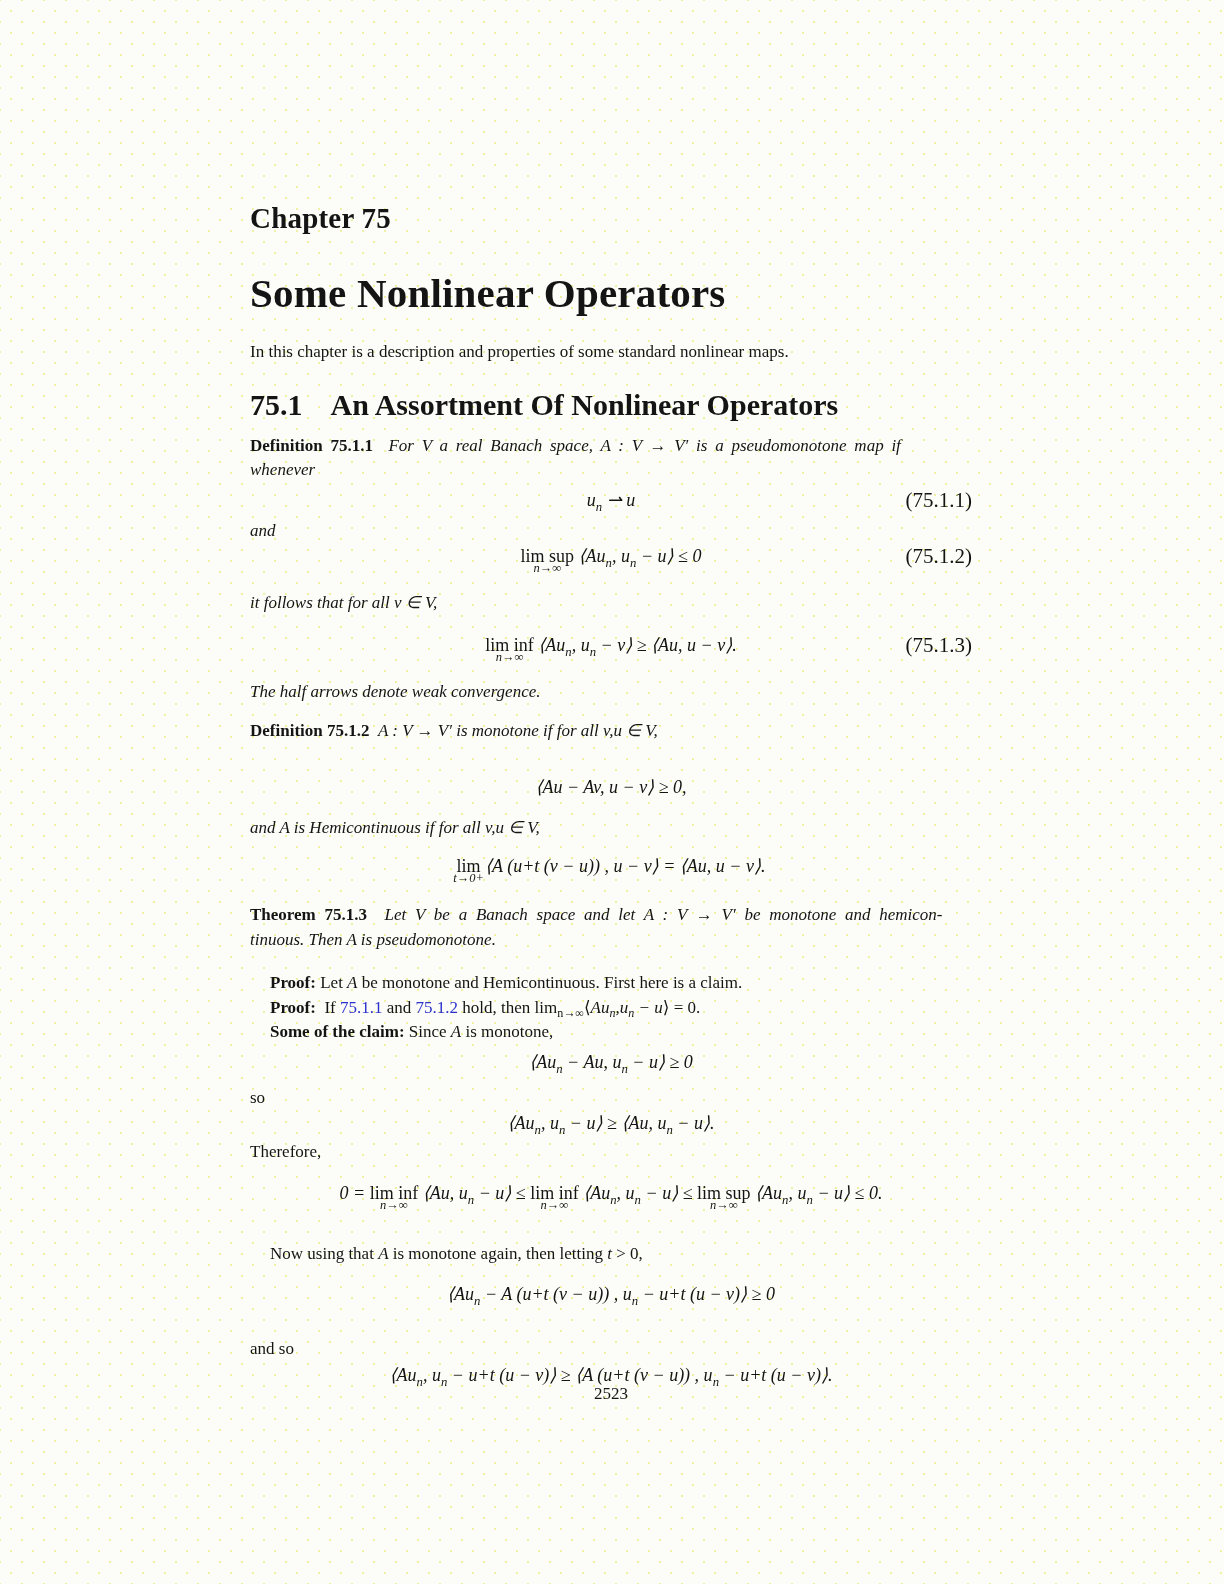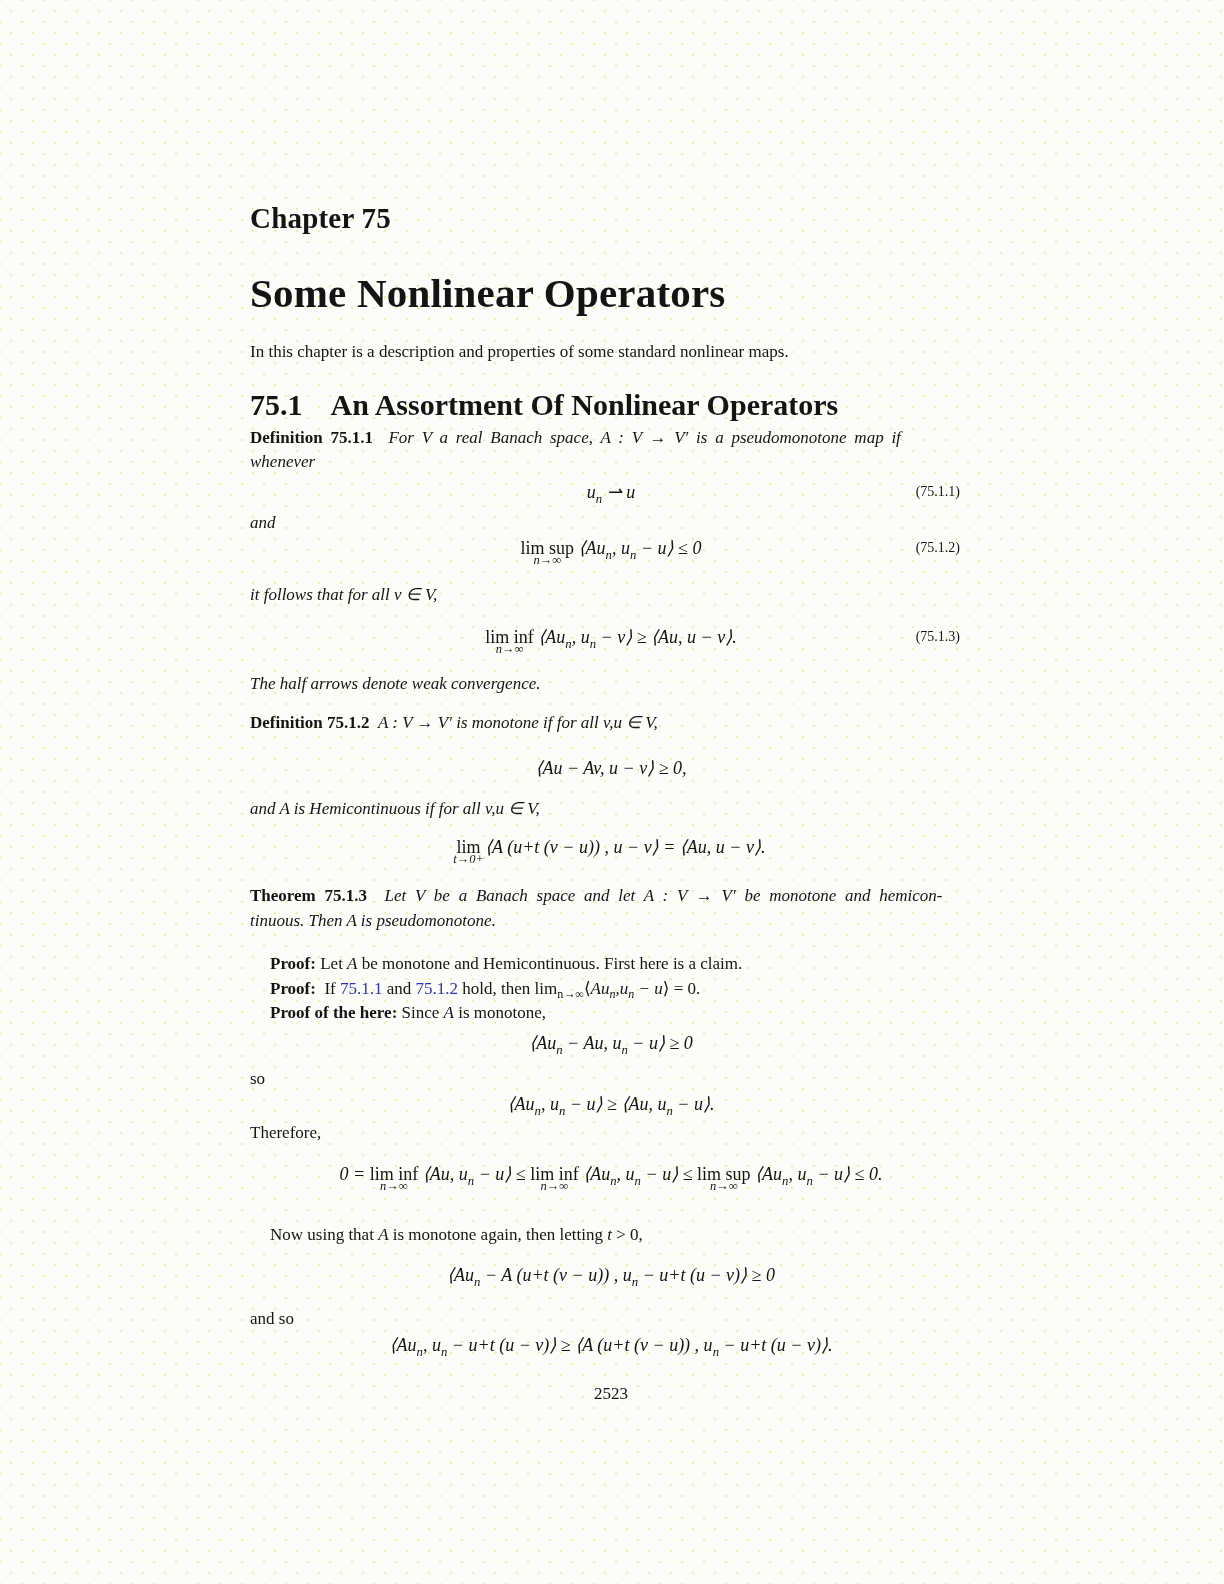--- a/index.html
+++ b/index.html
@@ -32,30 +32,30 @@
   .jline2::first-line{word-spacing:4.5px;}
   
   .eqrow{position:relative;text-align:center;font-size:18px;line-height:26px;}
   .eqmath{font-style:italic;}
   .eqmath .limstack{font-style:normal;position:relative;display:inline-block;}
   .eqmath .lims{
     position:absolute;left:50%;top:19px;transform:translateX(-50%);
     font-size:12.5px;font-style:italic;line-height:1;white-space:nowrap;
   }
   .eqnum{
-    position:absolute;right:12px;top:50%;transform:translateY(-50%);
-    font-style:normal;font-size:14px;
+    position:absolute;right:0;top:50%;transform:translateY(-50%);
+    font-style:normal;font-size:21px;
   }
   sub{font-size:71%;line-height:0;}
   .ref{text-decoration:none;cursor:pointer;}
   .pagenum{position:absolute;left:250px;top:1384px;width:722px;text-align:center;font-size:17px;}
   
-  .mt4{margin-top:4px;}.mt0{margin-top:0;}.mt6{margin-top:6px;}.mt8{margin-top:4px;}
+  .mt4{margin-top:4px;}.mt0{margin-top:0;}.mt6{margin-top:6px;}.mt8{margin-top:12px;}
   .mt11{margin-top:11px;}.mt13{margin-top:13px;}.mt14{margin-top:22px;}.mt15{margin-top:15px;}
-  .mt16{margin-top:16px;}.mt17{margin-top:19px;}.mt18{margin-top:4px;}.mt19{margin-top:19px;}
+  .mt16{margin-top:16px;}.mt17{margin-top:30px;}.mt18{margin-top:4px;}.mt19{margin-top:19px;}
   .mt22{margin-top:22px;}.mt24{margin-top:24px;}.mt36{margin-top:36px;}
 </style>
 </head>
 <body>
 
 <div class="page">
   <div class="content">
 
     <div class="chapter-label">Chapter 75</div>
 
@@ -102,21 +102,21 @@
     <div class="eqrow mt13">
       <span class="eqmath"><span class="limstack">lim<span class="lims">t→0+</span></span><span class="m"> ⟨A (u+t (v − u)) , u − v⟩ = ⟨Au, u − v⟩.</span></span>
     </div>
 
     <p class="body it jline2 mt24"><b class="plabel">Theorem 75.1.3</b>&nbsp;&nbsp;<span>Let V be a Banach space and let A : V → V′ be monotone and hemicon-<br>tinuous. Then A is pseudomonotone.</span></p>
 
     <p class="body indent mt19"><b class="plabel">Proof:</b> <span>Let <i>A</i> be monotone and Hemicontinuous. First here is a claim.</span></p>
 
     <p class="body indent"><b class="plabel">Proof:</b>&nbsp; <span>If <a class="ref" style="color:#2b32cc">75.1.1</a> and <a class="ref" style="color:#2b32cc">75.1.2</a> hold, then lim<sub>n→∞</sub>⟨<i>Au<sub>n</sub>,u<sub>n</sub> − u</i>⟩ = 0.</span></p>
 
-    <p class="body indent"><b class="plabel">Proof of the here:</b> <span>Since <i>A</i> is monotone,</span></p>
+    <p class="body indent"><b class="plabel">Some of the claim:</b> <span>Since <i>A</i> is monotone,</span></p>
 
     <div class="eqrow mt18">
       <span class="eqmath"><span class="m">⟨Au<sub>n</sub> − Au, u<sub>n</sub> − u⟩ ≥ 0</span></span>
     </div>
 
     <p class="body mt11">so</p>
 
     <div class="eqrow mt0">
       <span class="eqmath"><span class="m">⟨Au<sub>n</sub>, u<sub>n</sub> − u⟩ ≥ ⟨Au, u<sub>n</sub> − u⟩.</span></span>
     </div>

